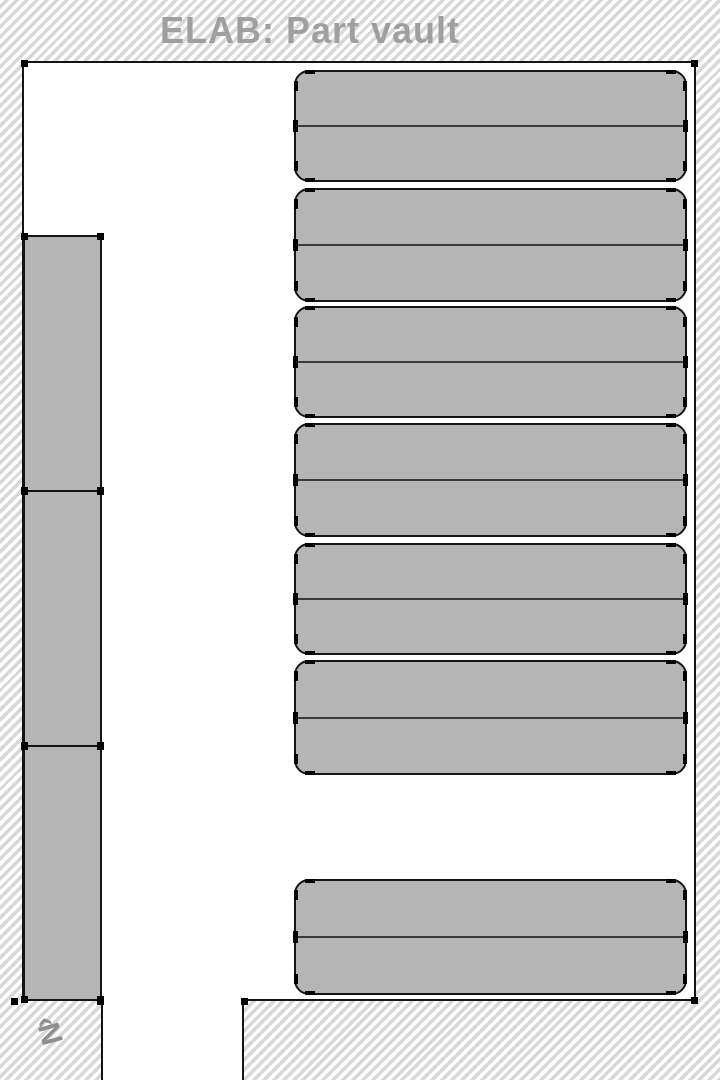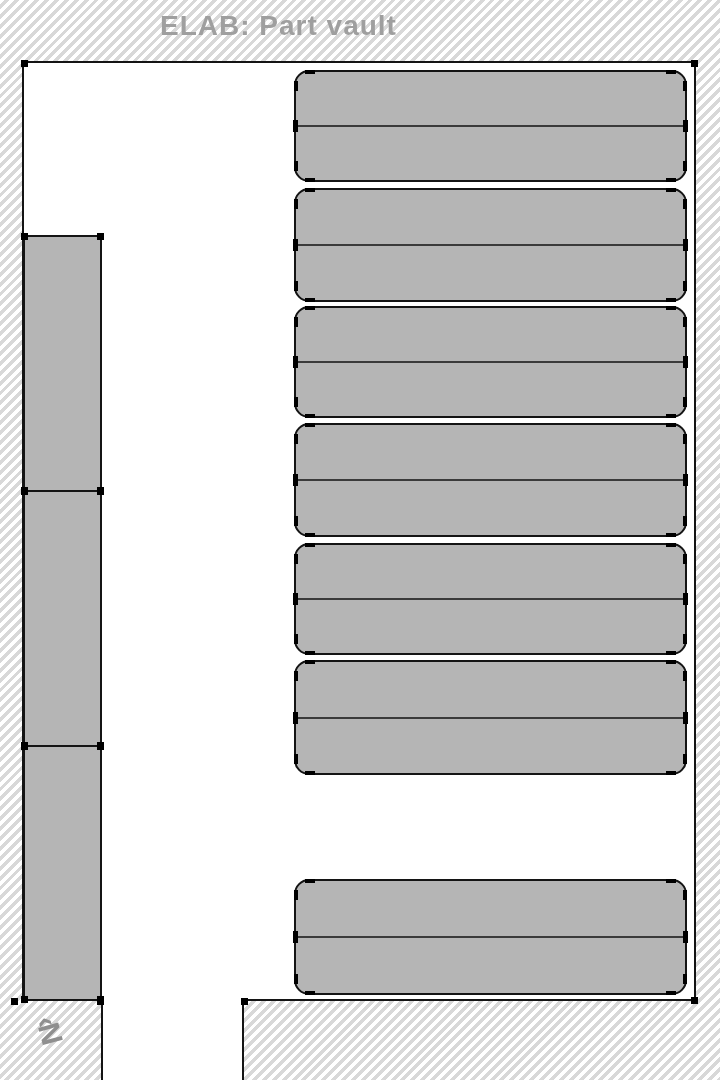--- a/index.html
+++ b/index.html
@@ -11,21 +11,21 @@
   .stage{
     position:relative;width:720px;height:1080px;overflow:hidden;
     
     background:repeating-linear-gradient(135deg,
       #ffffff 0px,#ffffff 3.5px,
       #d8d8d8 3.5px,#d8d8d8 7px);
   }
   .title{
     position:absolute;left:0;top:10px;width:100%;
     text-align:center;
-    font-size:28px;font-weight:bold;letter-spacing:1px;
+    font-size:36px;font-weight:bold;letter-spacing:1px;
     color:#9f9f9f;
     text-shadow:0 0 1px rgba(255,255,255,.6);
     z-index:2;
     padding-left:160px;box-sizing:border-box;text-align:left;
   }
   .floor{
     position:absolute;left:22px;top:61px;width:674px;height:940px;
     background:#ffffff;border:2px solid #141414;box-sizing:border-box;
     z-index:1;
   }

